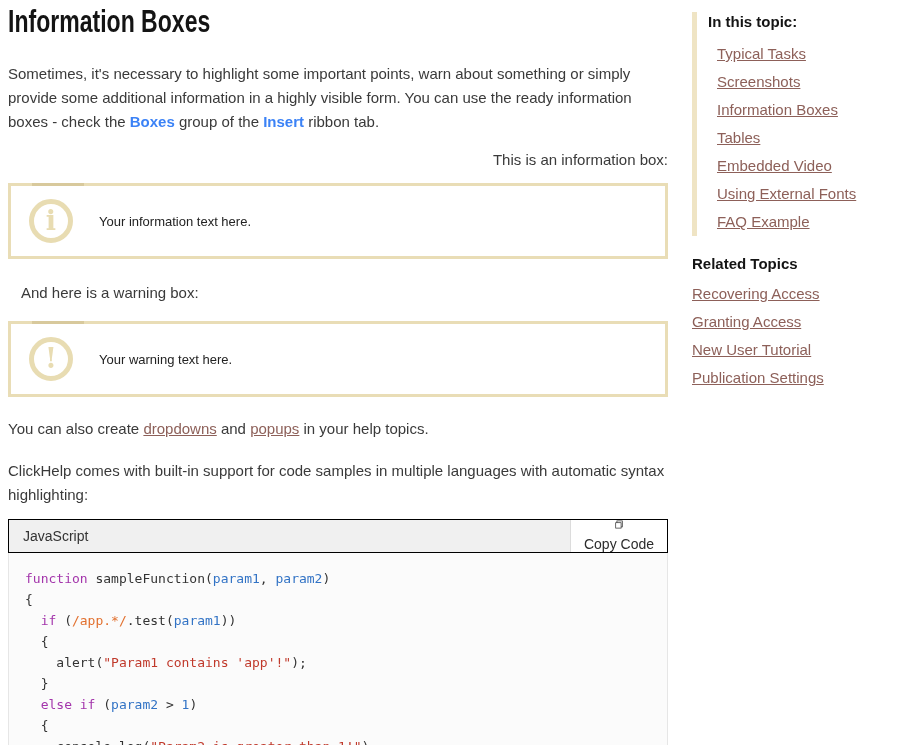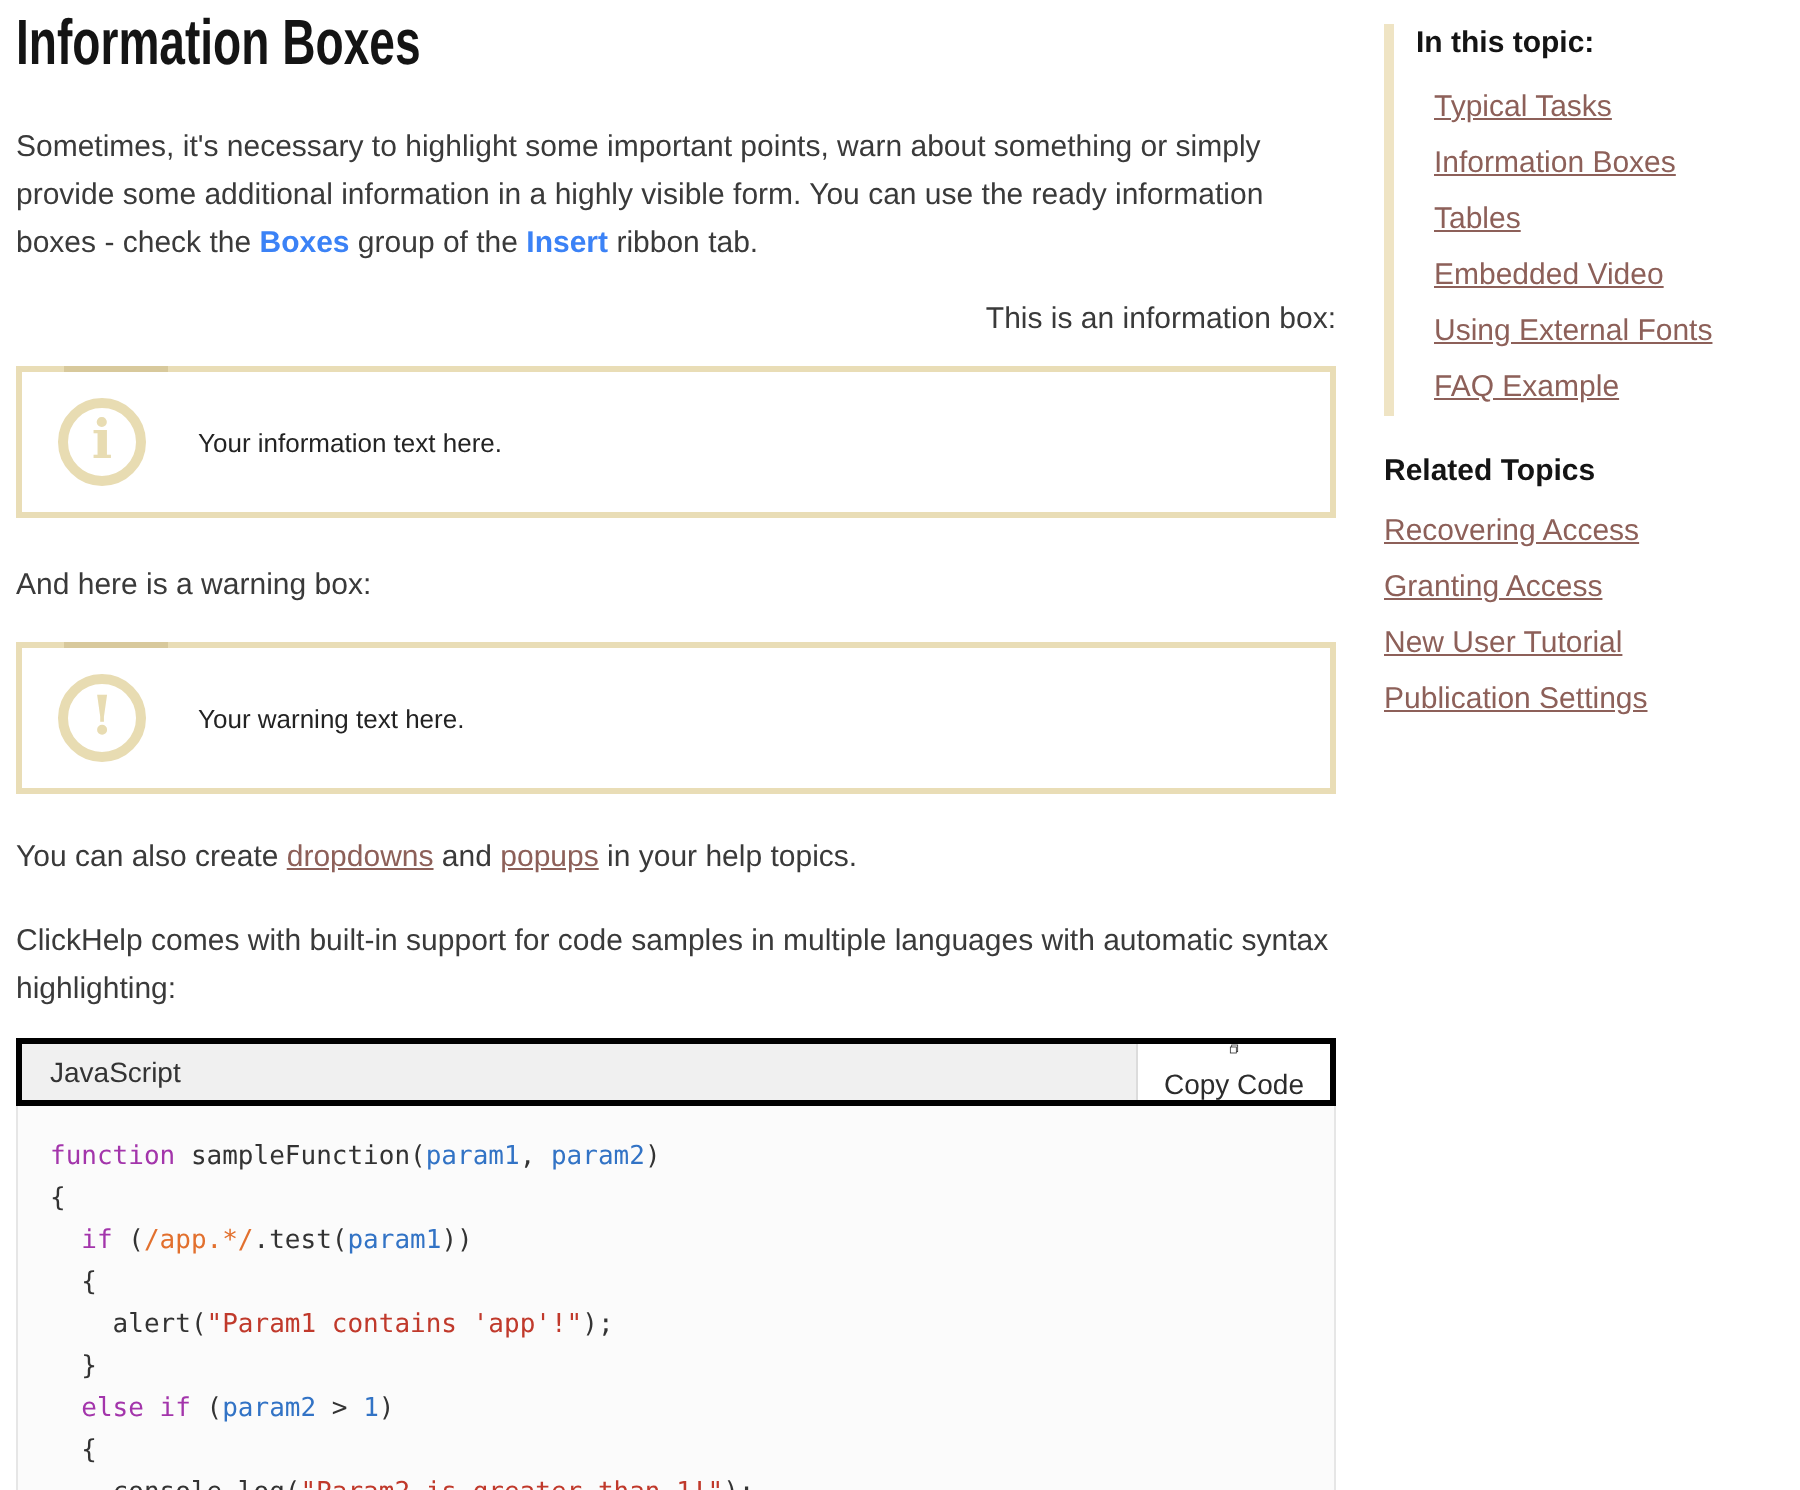--- a/index.html
+++ b/index.html
@@ -15,21 +15,21 @@
 
   .page-title {
     margin:4px 0 0; font-size:32px; line-height:34px; font-weight:700; color:#141414;
     transform:scaleX(0.72); transform-origin:0 50%; white-space:nowrap;
   }
 
   .intro { margin:24px 0 0; font-size:15px; line-height:24px; }
   .intro b { color:#3b82f6; }
 
   .lead  { margin:16px 0 0; font-size:15px; line-height:20px;text-align:right; }
-  .lead2 { margin:24px 0 0; font-size:15px; line-height:20px; }
+  .lead2 { margin:24px 13px 0; font-size:15px; line-height:20px; }
 
   .note-box {
     margin-top:13px; border:3px solid #e9ddb6; height:76px; background:#fff;
     display:flex; align-items:center; padding:0 18px; gap:26px; position:relative;
   }
   .note-box::before {
     content:""; position:absolute; top:-3px; left:21px; width:52px; height:3px;
     background:#d8c99c;
   }
   .warning-box { margin-top:18px; }
@@ -42,21 +42,21 @@
   }
   .note-text { font-size:13px; color:#232323; }
 
   .links-line { margin:22px 0 0; font-size:15px; line-height:20px; }
   .inline-link { color:#8d6059; text-decoration:underline; }
 
   .code-intro { margin:20px 0 0; font-size:15px; line-height:24px; }
 
   .code-block { margin-top:12px; }
   .code-header {
-    height:34px; display:flex; background:#f0f0f0; border:3px solid #000000;
+    height:34px; display:flex; background:#f0f0f0; border:1px solid #000000;
     font-size:14px; color:#333;
   }
   .code-lang { flex:1; display:flex; align-items:center; padding-left:14px; }
   .copy-btn {
     display:flex; align-items:center; gap:7px; padding:0 13px;
     background:#ffffff; border-left:1px solid #dcdcdc; cursor:pointer; color:#2c2c2c;flex-direction:column;
   }
   .code-body {
     border:1px solid #e6e6e6; border-top:none; background:#fbfbfb;
     padding:15px 0 20px 16px; height:320px;
@@ -121,20 +121,21 @@
     <div class="code-body"><div class="code-line"><span class="tok-kw">function</span><span class="tok-pl"> sampleFunction(</span><span class="tok-prm">param1</span><span class="tok-pl">, </span><span class="tok-prm">param2</span><span class="tok-pl">)</span></div><div class="code-line"><span class="tok-pl">{</span></div><div class="code-line"><span class="tok-pl">  </span><span class="tok-kw">if</span><span class="tok-pl"> (</span><span class="tok-rgx">/app.*/</span><span class="tok-pl">.test(</span><span class="tok-prm">param1</span><span class="tok-pl">))</span></div><div class="code-line"><span class="tok-pl">  {</span></div><div class="code-line"><span class="tok-pl">    alert(</span><span class="tok-str">"Param1 contains 'app'!"</span><span class="tok-pl">);</span></div><div class="code-line"><span class="tok-pl">  }</span></div><div class="code-line"><span class="tok-pl">  </span><span class="tok-kw">else</span><span class="tok-pl"> </span><span class="tok-kw">if</span><span class="tok-pl"> (</span><span class="tok-prm">param2</span><span class="tok-pl"> &gt; </span><span class="tok-num">1</span><span class="tok-pl">)</span></div><div class="code-line"><span class="tok-pl">  {</span></div><div class="code-line"><span class="tok-pl">    console.log(</span><span class="tok-str">"Param2 is greater than 1!"</span><span class="tok-pl">);</span></div></div>
   </div>
 
 </div>
 
 <div class="sidebar">
   <div class="topic-box">
     <div class="side-heading">In this topic:</div>
     <div class="side-links">
         <a href="#" class="side-link">Typical Tasks</a>
+        <a href="#" class="side-link">Screenshots</a>
         <a href="#" class="side-link">Information Boxes</a>
         <a href="#" class="side-link">Tables</a>
         <a href="#" class="side-link">Embedded Video</a>
         <a href="#" class="side-link">Using External Fonts</a>
         <a href="#" class="side-link">FAQ Example</a>
       </div>
   </div>
   <div class="related">
     <div class="side-heading">Related Topics</div>
     <div class="side-links">

